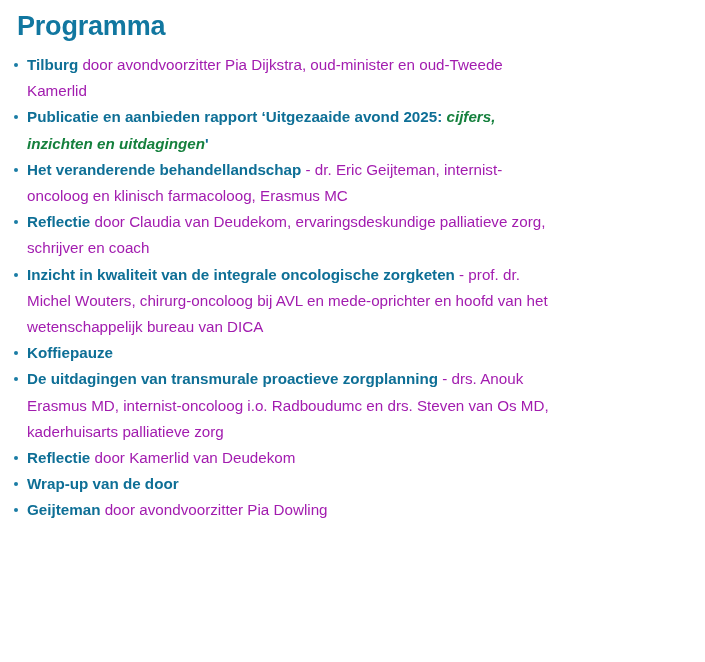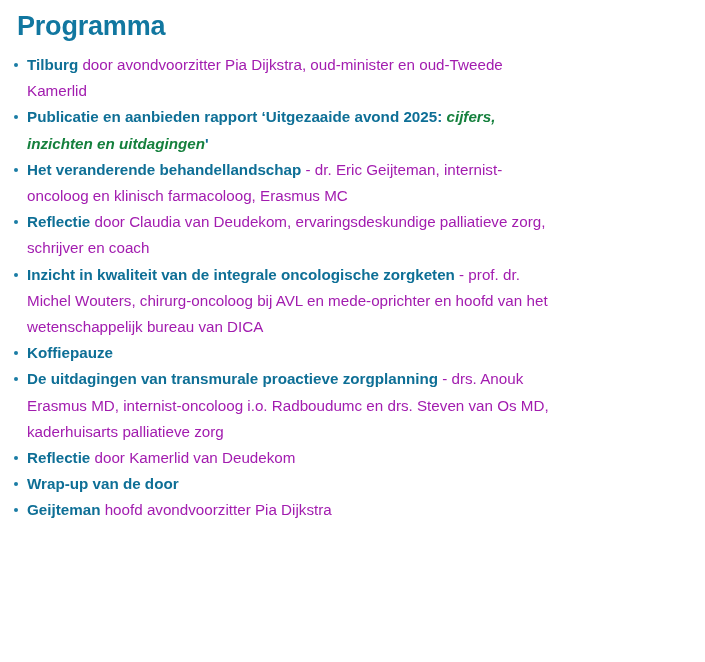--- a/index.html
+++ b/index.html
@@ -89,16 +89,16 @@
 
       <li class="program-item"><span class="seg-bold">Tilburg</span><span class="seg-regular"> door avondvoorzitter Pia Dijkstra, oud-minister en oud-Tweede Kamerlid</span></li>
       <li class="program-item"><span class="seg-bold">Publicatie en aanbieden rapport ‘Uitgezaaide avond 2025: </span><span class="seg-bolditalic">cijfers, inzichten en uitdagingen</span><span class="seg-bold">'</span></li>
       <li class="program-item"><span class="seg-bold">Het veranderende behandellandschap</span><span class="seg-regular"> - dr. Eric Geijteman, internist-oncoloog en klinisch farmacoloog, Erasmus MC</span></li>
       <li class="program-item"><span class="seg-bold">Reflectie</span><span class="seg-regular"> door Claudia van Deudekom, ervaringsdeskundige palliatieve zorg, schrijver en coach</span></li>
       <li class="program-item"><span class="seg-bold">Inzicht in kwaliteit van de integrale oncologische zorgketen</span><span class="seg-regular"> - prof. dr. Michel Wouters, chirurg-oncoloog bij AVL en mede-oprichter en hoofd van het wetenschappelijk bureau van DICA</span></li>
       <li class="program-item"><span class="seg-bold">Koffiepauze</span></li>
       <li class="program-item"><span class="seg-bold">De uitdagingen van transmurale proactieve zorgplanning</span><span class="seg-regular"> - drs. Anouk Erasmus MD, internist-oncoloog i.o. Radboudumc en drs. Steven van Os MD,  kaderhuisarts palliatieve zorg</span></li>
       <li class="program-item"><span class="seg-bold">Reflectie</span><span class="seg-regular"> door Kamerlid van Deudekom</span></li>
       <li class="program-item"><span class="seg-bold">Wrap-up van de door</span></li>
-      <li class="program-item"><span class="seg-bold">Geijteman</span><span class="seg-regular"> hoofd avondvoorzitter Pia Dijkstra</span></li>
+      <li class="program-item"><span class="seg-bold">Geijteman</span><span class="seg-regular"> door avondvoorzitter Pia Dowling</span></li>
     </ul>
 
 </div>
 
 </body></html>

